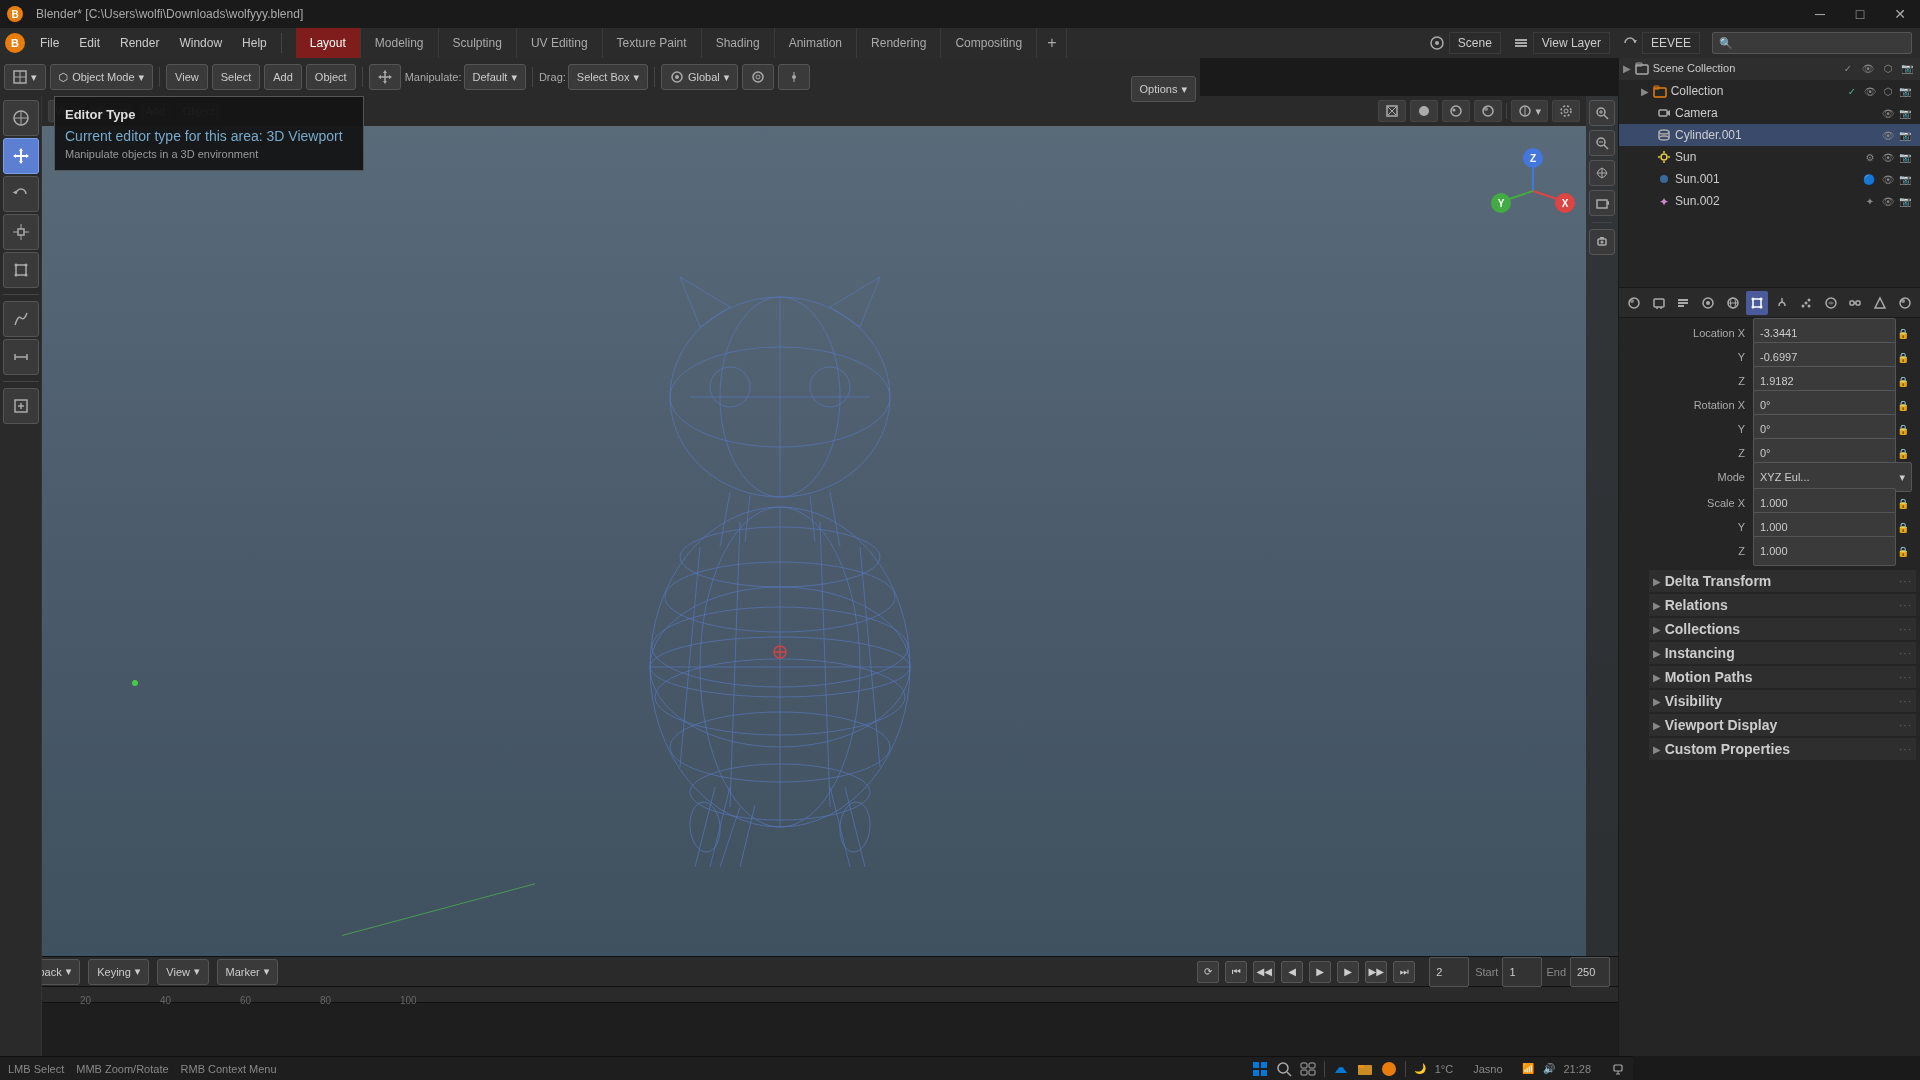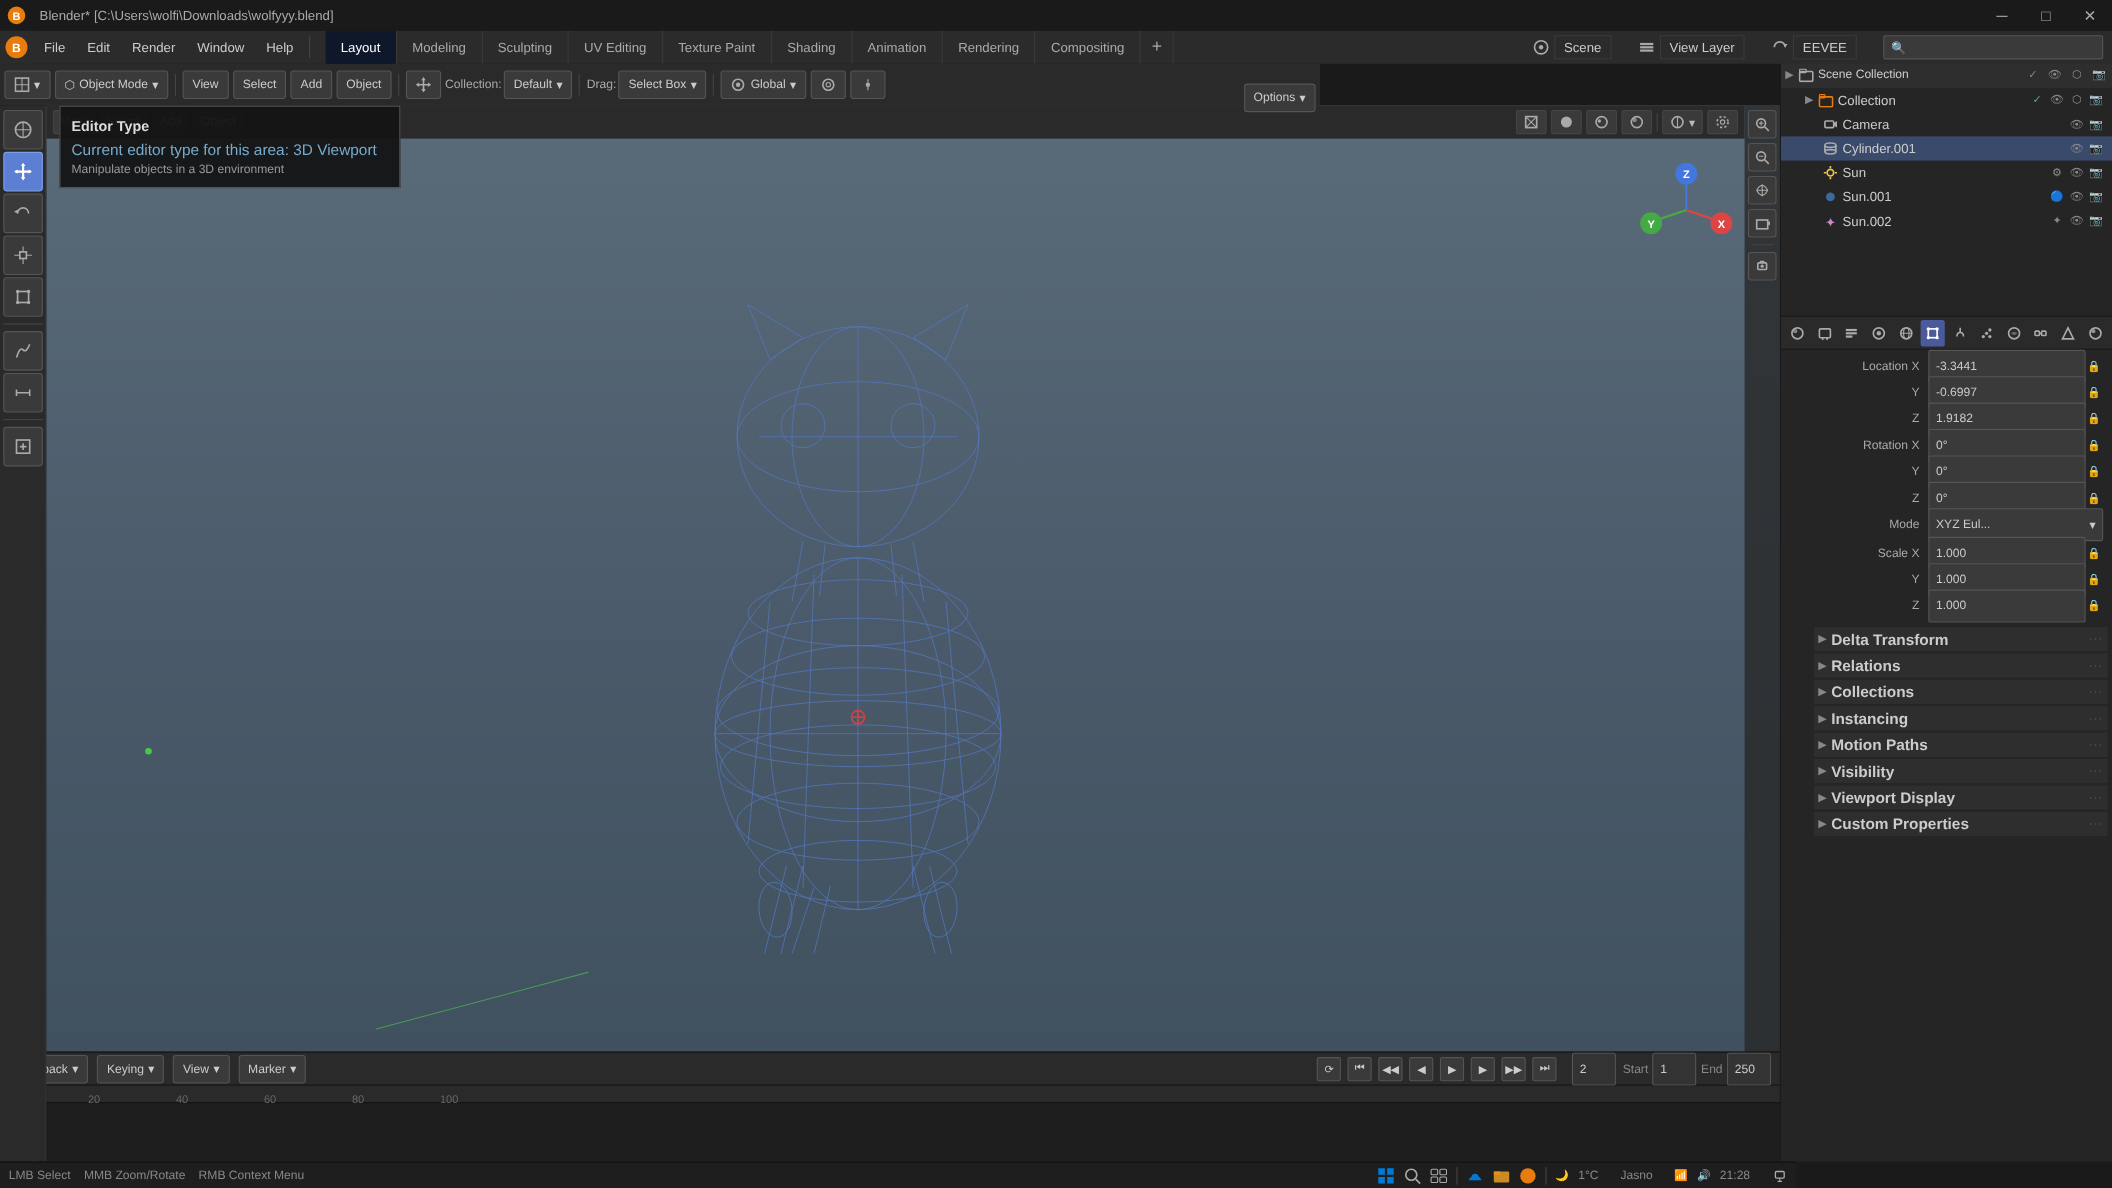--- a/index.html
+++ b/index.html
@@ -10,22 +10,22 @@
     #titlebar .title { color: #aaa; font-size: 12px; margin-left: 8px; }
     #titlebar .win-controls { position: absolute; right: 0; display: flex; }
     #titlebar .win-btn { width: 40px; height: 28px; display: flex; align-items: center; justify-content: center; color: #aaa; cursor: pointer; font-size: 14px; }
 
     
     #menubar { position: absolute; top: 28px; left: 0; width: 1920px; height: 30px; background: #2b2b2b; display: flex; align-items: center; z-index: 100; }
     #menubar .blender-logo { width: 30px; height: 30px; display: flex; align-items: center; justify-content: center; background: #2b2b2b; }
     #menubar .menu-item { padding: 0 10px; height: 30px; display: flex; align-items: center; color: #ccc; cursor: pointer; font-size: 12px; }
     #menubar .workspace-tabs { display: flex; margin-left: 10px; }
     #menubar .ws-tab { padding: 0 14px; height: 30px; display: flex; align-items: center; color: #aaa; cursor: pointer; font-size: 12px; border-right: 1px solid #3a3a3a; }
-    #menubar .ws-tab.active { background: #0f172a; color: #fff; }
-    #menubar .right-area { position: absolute; right: 0; display: flex; align-items: center; height: 30px; gap: 12px; }
+    #menubar .ws-tab.active { background: #7f1d1d; color: #fff; }
+    #menubar .right-area { position: absolute; right: 0; display: flex; align-items: center; height: 30px; }
     #menubar .scene-selector { display: flex; align-items: center; padding: 0 8px; background: #2b2b2b; border: 1px solid #3a3a3a; margin-right: 4px; font-size: 12px; color: #ccc; height: 22px; }
 
     
     #toolbar { position: absolute; top: 58px; left: 0; width: 1200px; height: 38px; background: #2a2a2a; display: flex; align-items: center; padding: 0 4px; gap: 4px; z-index: 50; }
     .tool-btn { background: #3a3a3a; border: 1px solid #555; color: #ccc; padding: 3px 8px; height: 26px; display: flex; align-items: center; gap: 4px; cursor: pointer; font-size: 11px; border-radius: 3px; }
     .tool-separator { width: 1px; height: 20px; background: #444; margin: 0 2px; }
 
     
     #left-toolbar { position: absolute; top: 96px; left: 0; width: 42px; background: #2a2a2a; bottom: 24px; display: flex; flex-direction: column; align-items: center; padding: 4px 0; gap: 2px; z-index: 50; border-right: 1px solid #333; }
     .left-tool { width: 36px; height: 36px; background: #3a3a3a; border: 1px solid #555; display: flex; align-items: center; justify-content: center; cursor: pointer; border-radius: 3px; color: #aaa; font-size: 14px; }
@@ -197,21 +197,21 @@
     <svg width="14" height="14">
         <line x1="7" y1="2" x2="7" y2="12" stroke="#aaa" stroke-width="1.5"></line>
         <line x1="2" y1="7" x2="12" y2="7" stroke="#aaa" stroke-width="1.5"></line>
         <polygon points="7,0 5,3 9,3" fill="#aaa"></polygon>
         <polygon points="7,14 5,11 9,11" fill="#aaa"></polygon>
         <polygon points="0,7 3,5 3,9" fill="#aaa"></polygon>
         <polygon points="14,7 11,5 11,9" fill="#aaa"></polygon>
       </svg>
   </div>
   <div style="display:flex;align-items:center;gap:2px;">
-    <span style="color:#aaa;font-size:11px;">Collection:</span>
+    <span style="color:#aaa;font-size:11px;">Manipulate:</span>
     <div class="tool-btn">
       <span>Default</span>
       <span>▾</span>
     </div>
   </div>
   <div class="tool-separator"></div>
   <div style="display:flex;align-items:center;gap:2px;">
     <span style="color:#aaa;font-size:11px;">Drag:</span>
     <div class="tool-btn">
       <span>Select Box</span>

